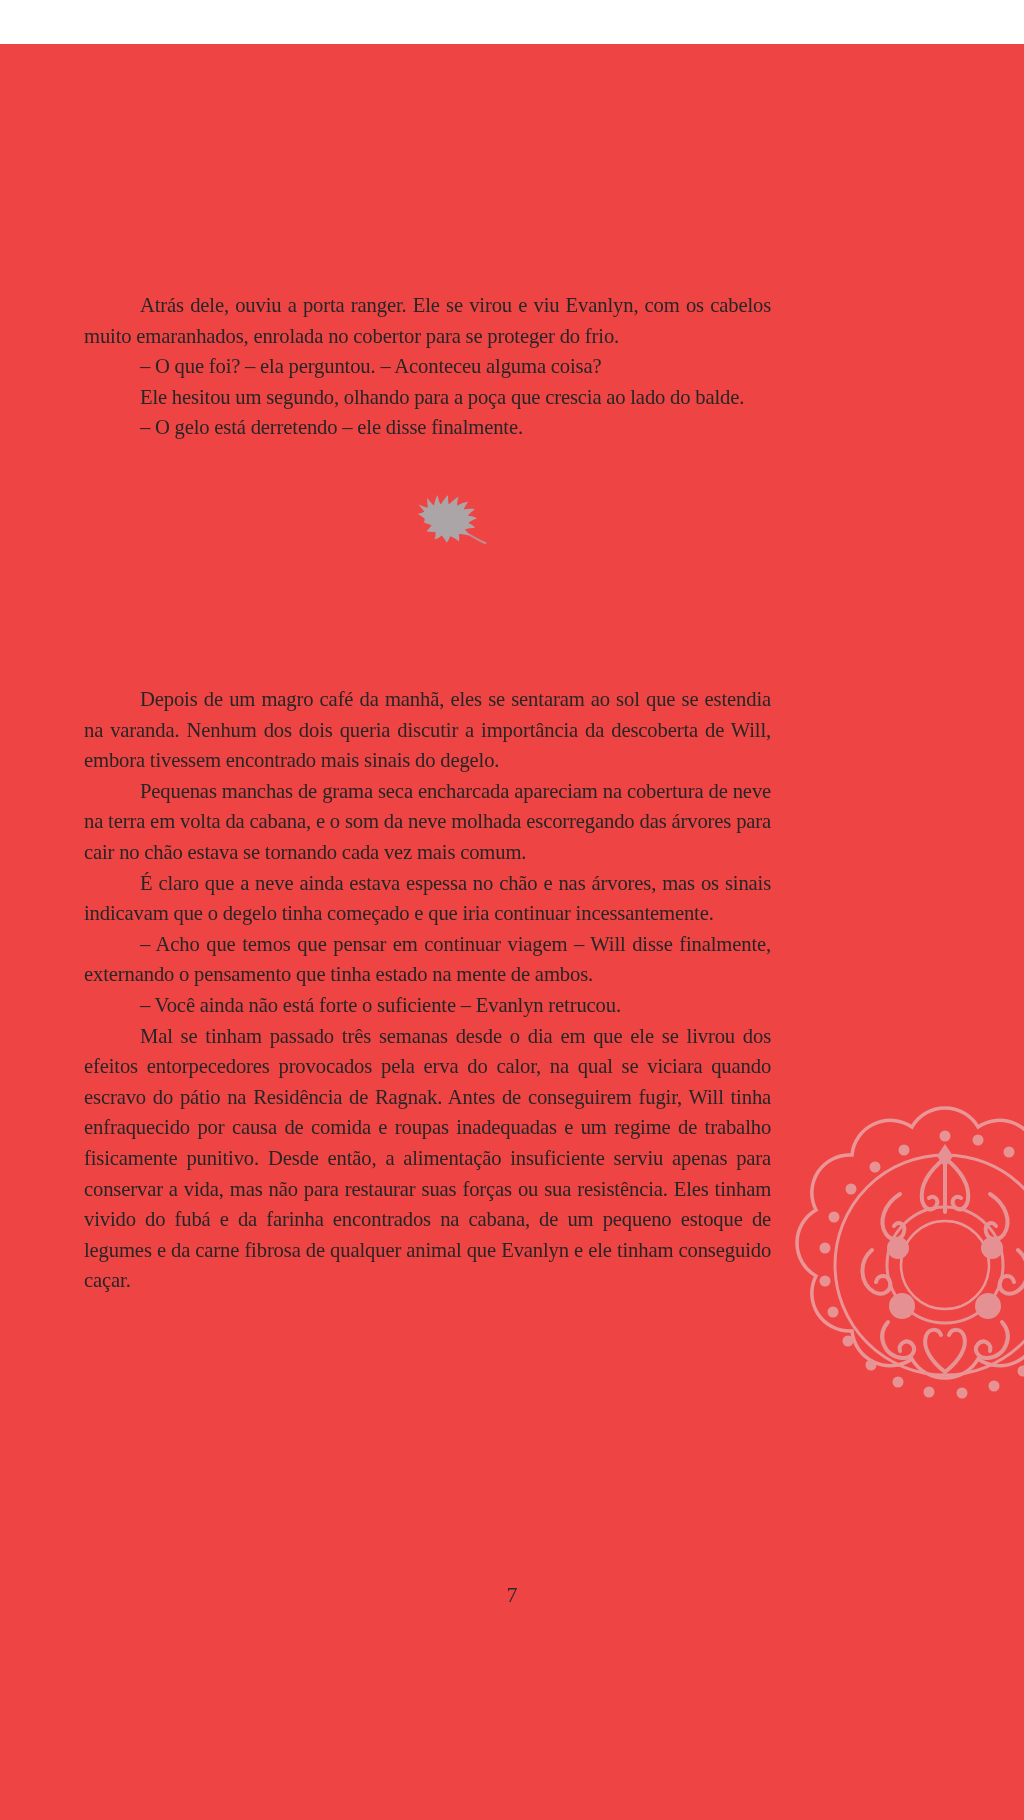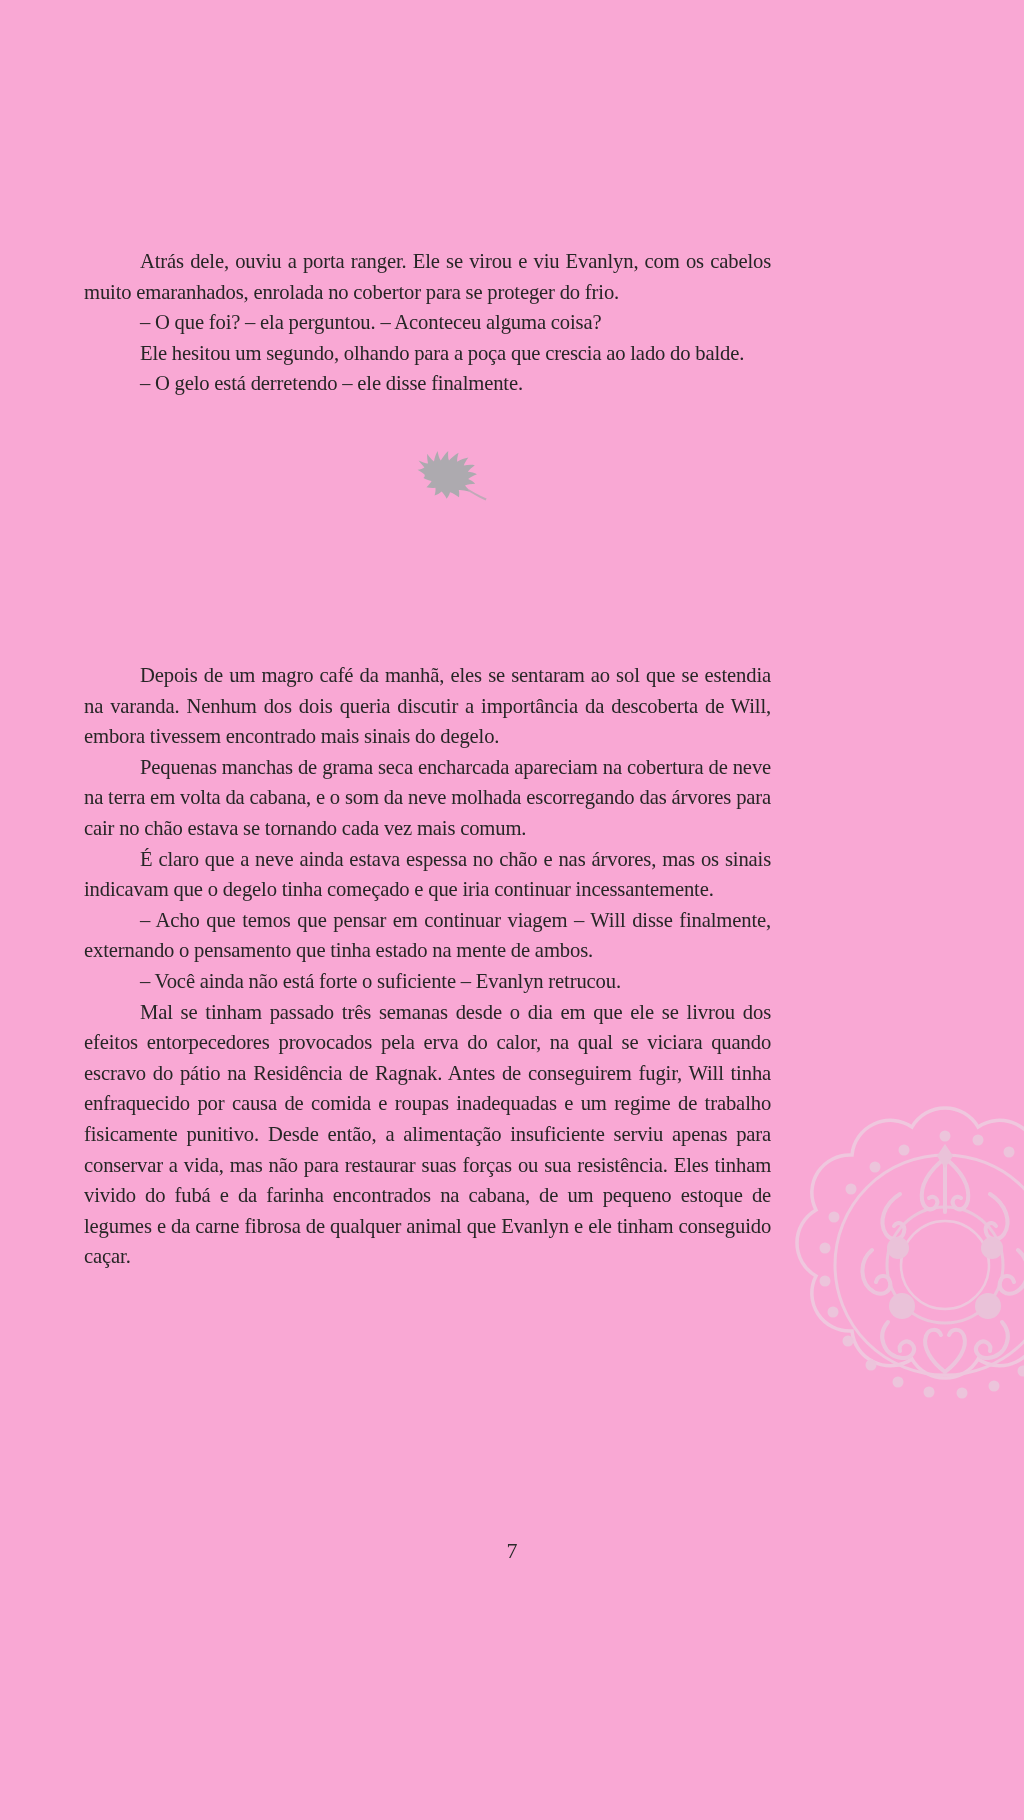--- a/index.html
+++ b/index.html
@@ -14,21 +14,22 @@
     overflow: hidden;
     font-family: "Liberation Serif", "DejaVu Serif", serif;
     color: #2a2a2a;
     -webkit-font-smoothing: antialiased;
   }
 
   
   .page {
     position: absolute;
     inset: 0;
-    background: #f9a8d4;
+    background: #ef4444;
+    margin-top: 44px;
   }
 
   
   .text-column {
     position: absolute;
     left: 84px;
     top: 246px;
     width: 712px;
   }
 
@@ -59,21 +60,21 @@
     top: 42px;
     transform: translateX(-38px);
     width: 95px;
     height: 62px;
     opacity: 0.95;
   }
 
   .block-two {
     position: absolute;
     left: 84px;
-    top: 660px;
+    top: 640px;
     width: 712px;
   }
 
   
   .folio {
     position: absolute;
     left: 0;
     right: 0;
     top: 1538px;
     text-align: center;

